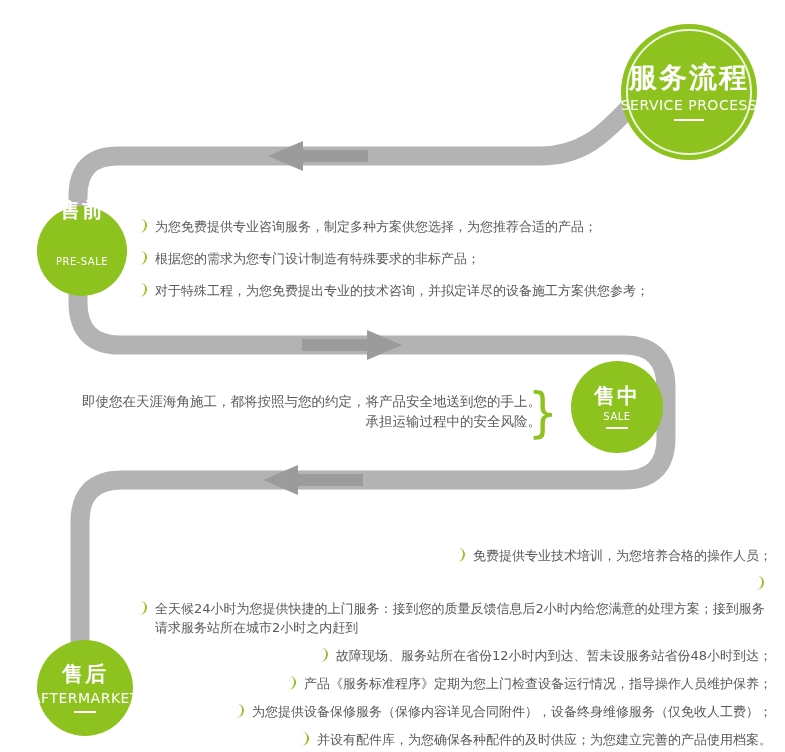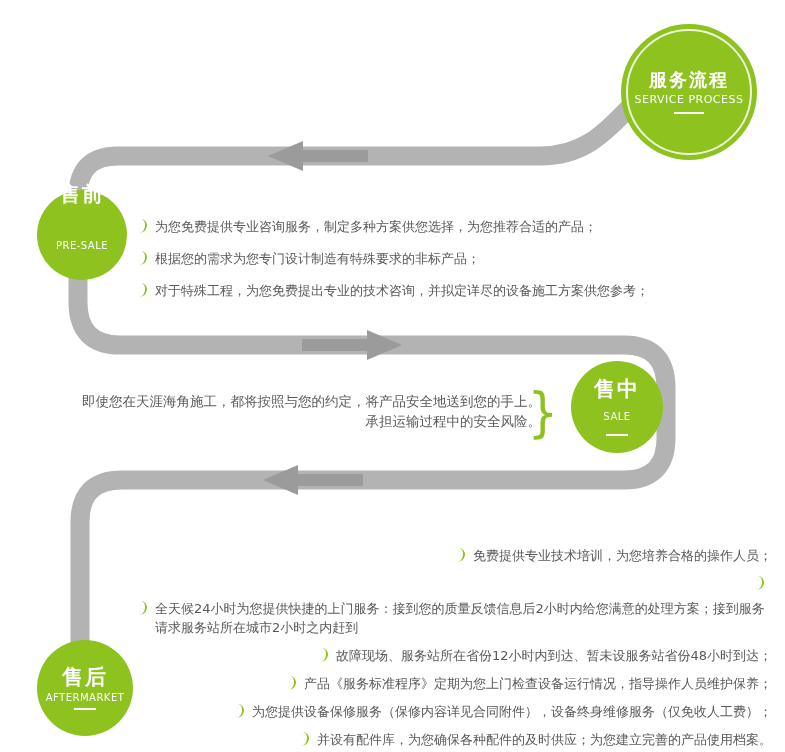--- a/index.html
+++ b/index.html
@@ -14,29 +14,29 @@
   .flow-svg{position:absolute;left:0;top:0;z-index:1;}
   .flow-line{fill:none;stroke:var(--path-gray);stroke-width:19;}
   .arrow{fill:var(--arrow-gray);}
   .circle{position:absolute;z-index:2;border-radius:50%;background:var(--green);color:#fff;
           display:flex;flex-direction:column;align-items:center;justify-content:center;text-align:center;}
   .ring{position:absolute;inset:5px;border:2px solid rgba(255,255,255,.85);border-radius:50%;}
   .c-title{font-weight:bold;line-height:1.1;letter-spacing:2px;}
   .c-sub{letter-spacing:.5px;margin-top:3px;white-space:nowrap;}
   .c-line{background:#fff;height:2px;margin-top:6px;}
   .circle.big{left:621px;top:24px;width:136px;height:136px;}
-  .circle.big .c-title{font-size:18px;}
-  .circle.big .c-sub{font-size:11px;}
+  .circle.big .c-title{font-size:28px;}
+  .circle.big .c-sub{font-size:14px;}
   .circle.big .c-line{width:30px;}
-  .circle.pre{left:37px;top:190px;width:90px;height:90px;gap:31px;}
-  .circle.mid{left:571px;top:361px;width:92px;height:92px;gap:7px;}
+  .circle.pre{left:37px;top:206px;width:90px;height:90px;gap:31px;}
+  .circle.mid{left:571px;top:361px;width:92px;height:92px;}
   .circle.aft{left:37px;top:640px;width:96px;height:96px;}
   .circle.pre .c-title,.circle.mid .c-title,.circle.aft .c-title{font-size:21px;}
   .circle.pre .c-sub,.circle.mid .c-sub{font-size:10px;}
-  .circle.aft .c-sub{font-size:10px;}
+  .circle.aft .c-sub{font-size:14px;}
   .circle.pre .c-line,.circle.mid .c-line,.circle.aft .c-line{width:22px;margin-top:5px;}
   .items{position:absolute;z-index:3;color:var(--text);font-size:13px;}
   .items.pre-items{left:140px;top:217px;width:640px;}
   .items.aft-items{left:140px;top:546px;width:632px;}
   .item{display:flex;align-items:flex-start;line-height:19px;}
   .items.pre-items .item{margin-bottom:12px;line-height:20px;}
   .items.aft-items .item{margin-bottom:9px;justify-content:flex-end;}
   .tick{flex:0 0 auto;display:inline-block;width:7px;height:14px;margin:2px 8px 0 0;
         border-right:2.5px solid var(--green);border-radius:0 10px 10px 0;transform:rotate(6deg);}
   .sale-text{position:absolute;z-index:3;right:244px;top:391px;text-align:right;color:var(--text);

